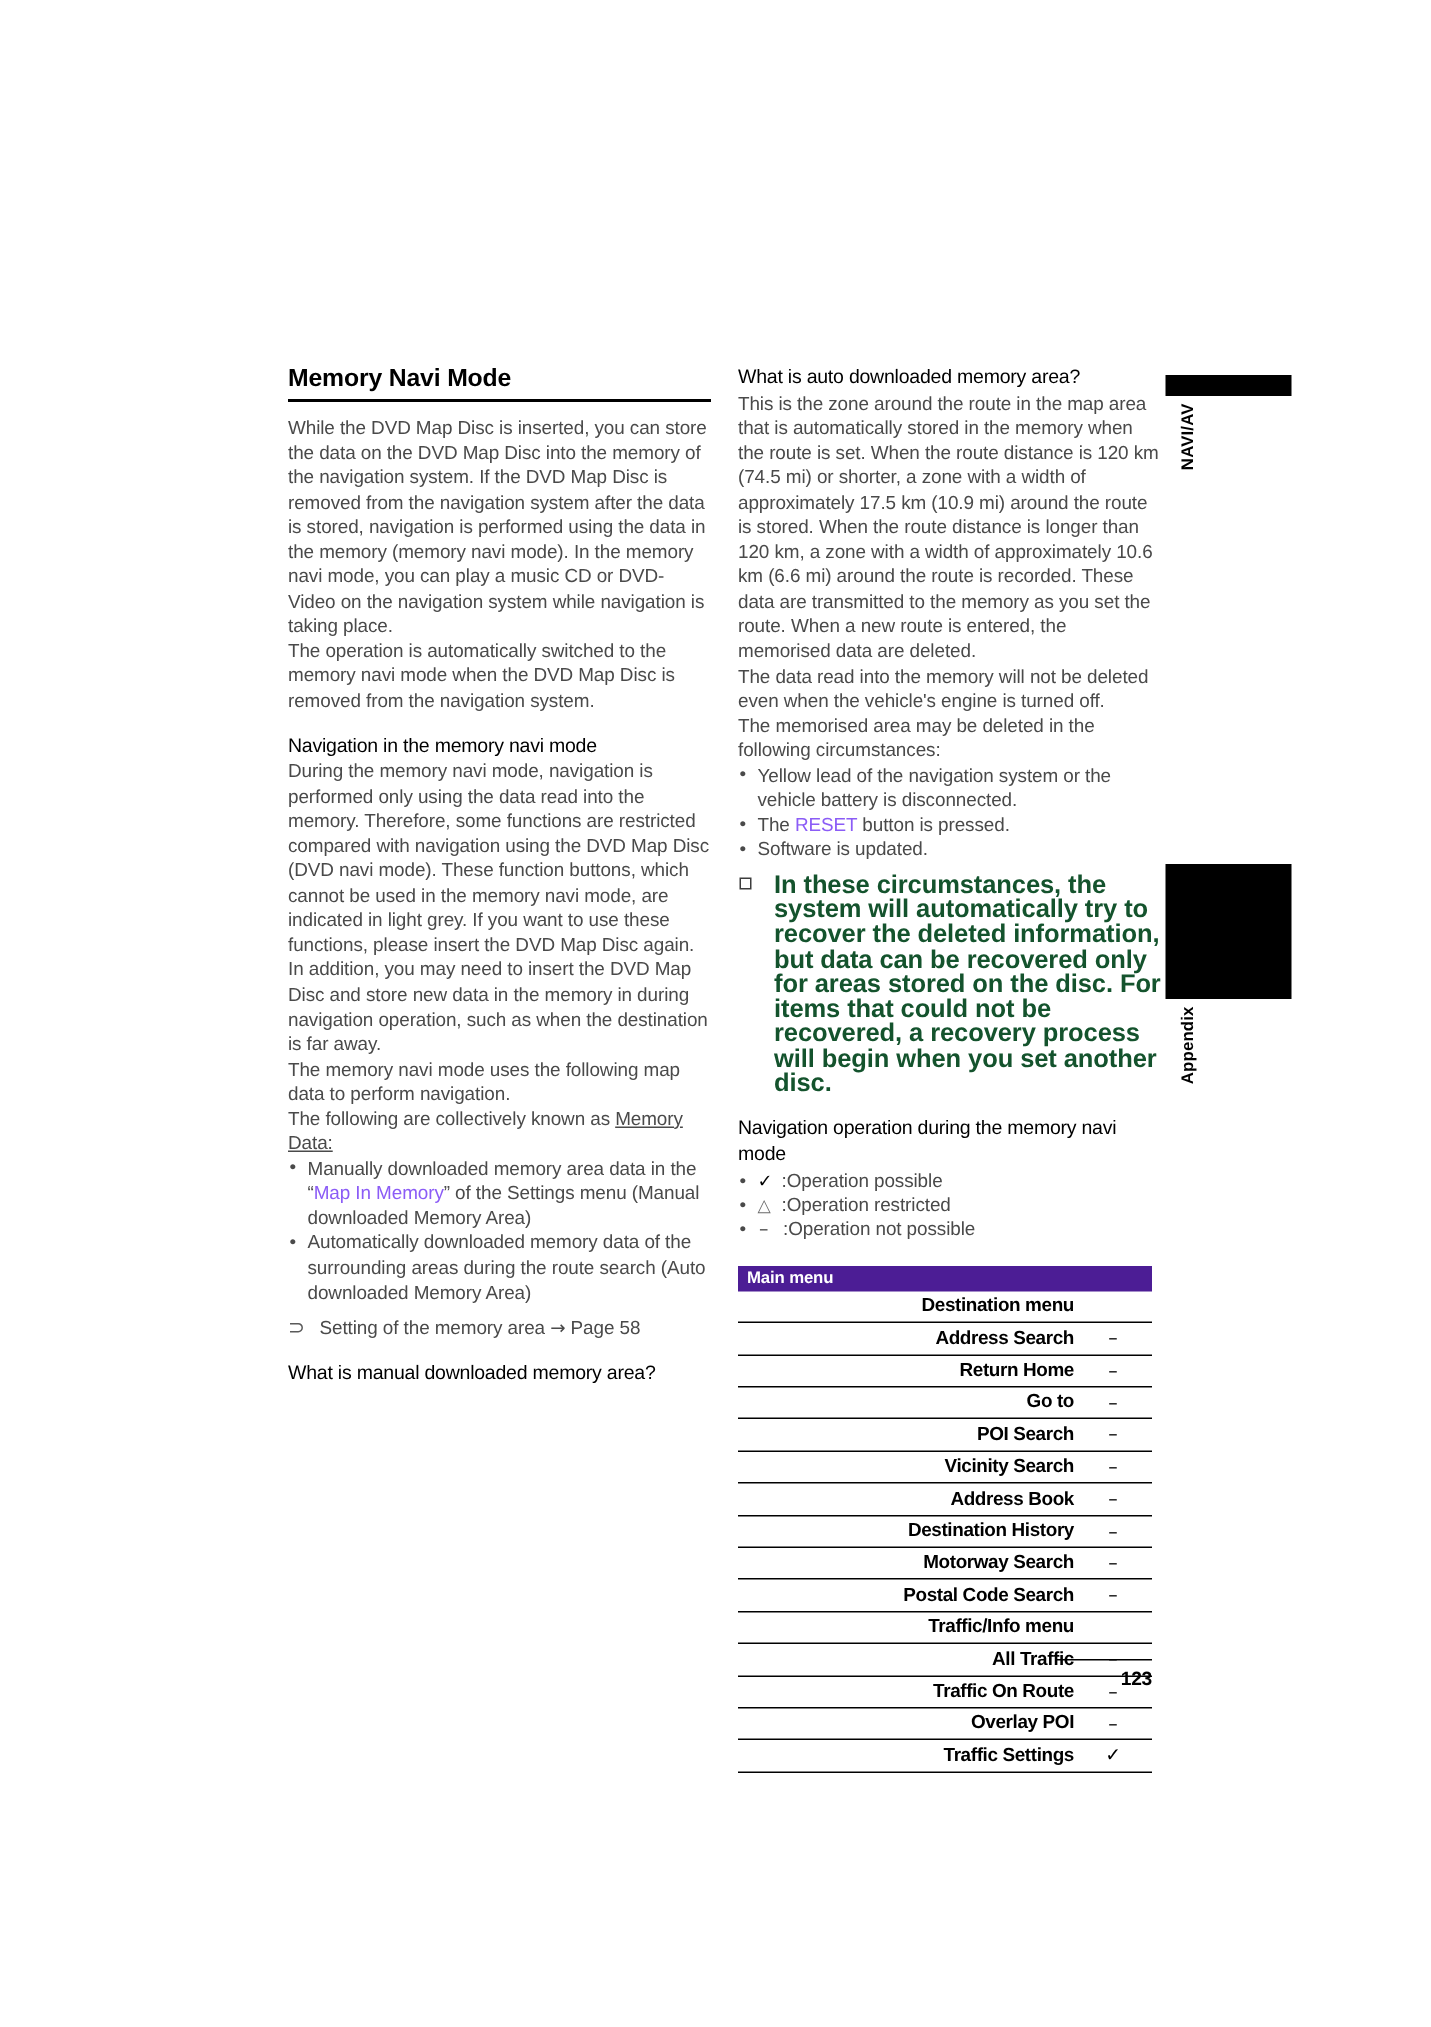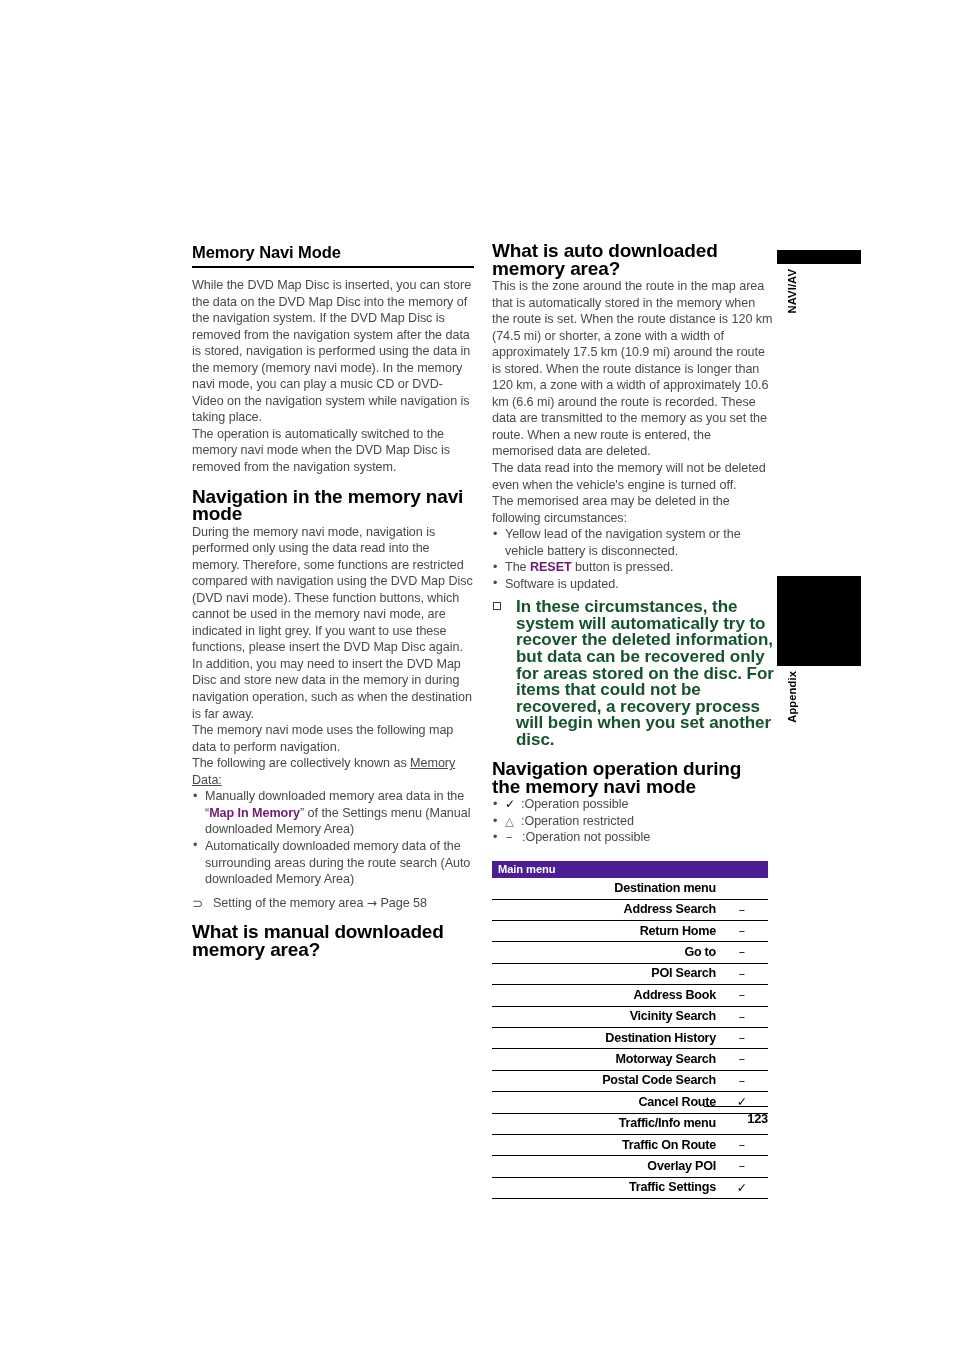--- a/index.html
+++ b/index.html
@@ -40,38 +40,38 @@
     margin: 0 0 4px 0;
     line-height: 20px;
     color: #000;
   }
   .rule-under-title {
     border-bottom: 2.2px solid #000;
     margin: 0 0 9px 0;
     width: 100%;
   }
   h2.sub-title {
-    font-size: 19px;
-    font-weight: bold;
+    font-size: 13px;
+    font-weight: normal;
     line-height: 17.5px;
     margin: 12px 0 1px 0;
     letter-spacing: -0.15px;
   }
   h2.sub-title.first { margin-top: 0; }
 
   p.body {
     font-size: 12.6px;
     line-height: 16.55px;
     margin: 0;
     color: #4a4a4a;
     letter-spacing: -0.06px;
   }
   p.body + p.body { margin-top: 0; }
 
-  .bold-inline { font-weight: bold; color: #701a75; }
+  .bold-inline { font-weight: normal; color: #8b5cf6; }
   .underline-inline { text-decoration: underline; }
 
   
   ul.bullets {
     list-style: none;
     margin: 0;
     padding: 0;
   }
   ul.bullets > li {
     position: relative;
@@ -356,46 +356,46 @@
           </tr>
           <tr class="item-row">
             <td class="label-cell">Go to</td>
             <td class="mark-cell dash">–</td>
           </tr>
           <tr class="item-row">
             <td class="label-cell">POI Search</td>
             <td class="mark-cell dash">–</td>
           </tr>
           <tr class="item-row">
+            <td class="label-cell">Vicinity Search</td>
+            <td class="mark-cell dash">–</td>
+          </tr>
+          <tr class="item-row">
             <td class="label-cell">Address Book</td>
             <td class="mark-cell dash">–</td>
           </tr>
           <tr class="item-row">
-            <td class="label-cell">Vicinity Search</td>
-            <td class="mark-cell dash">–</td>
-          </tr>
-          <tr class="item-row">
             <td class="label-cell">Destination History</td>
             <td class="mark-cell dash">–</td>
           </tr>
           <tr class="item-row">
             <td class="label-cell">Motorway Search</td>
             <td class="mark-cell dash">–</td>
           </tr>
           <tr class="item-row">
             <td class="label-cell">Postal Code Search</td>
             <td class="mark-cell dash">–</td>
-          </tr>
-          <tr class="item-row">
-            <td class="label-cell">Cancel Route</td>
-            <td class="mark-cell check">✓</td>
           </tr>
           <tr class="group-row">
             <td class="label-cell">Traffic/Info menu</td>
             <td class="mark-cell"></td>
+          </tr>
+          <tr class="item-row">
+            <td class="label-cell">All Traffic</td>
+            <td class="mark-cell dash">–</td>
           </tr>
           <tr class="item-row">
             <td class="label-cell">Traffic On Route</td>
             <td class="mark-cell dash">–</td>
           </tr>
           <tr class="item-row">
             <td class="label-cell">Overlay POI</td>
             <td class="mark-cell dash">–</td>
           </tr>
           <tr class="item-row">

